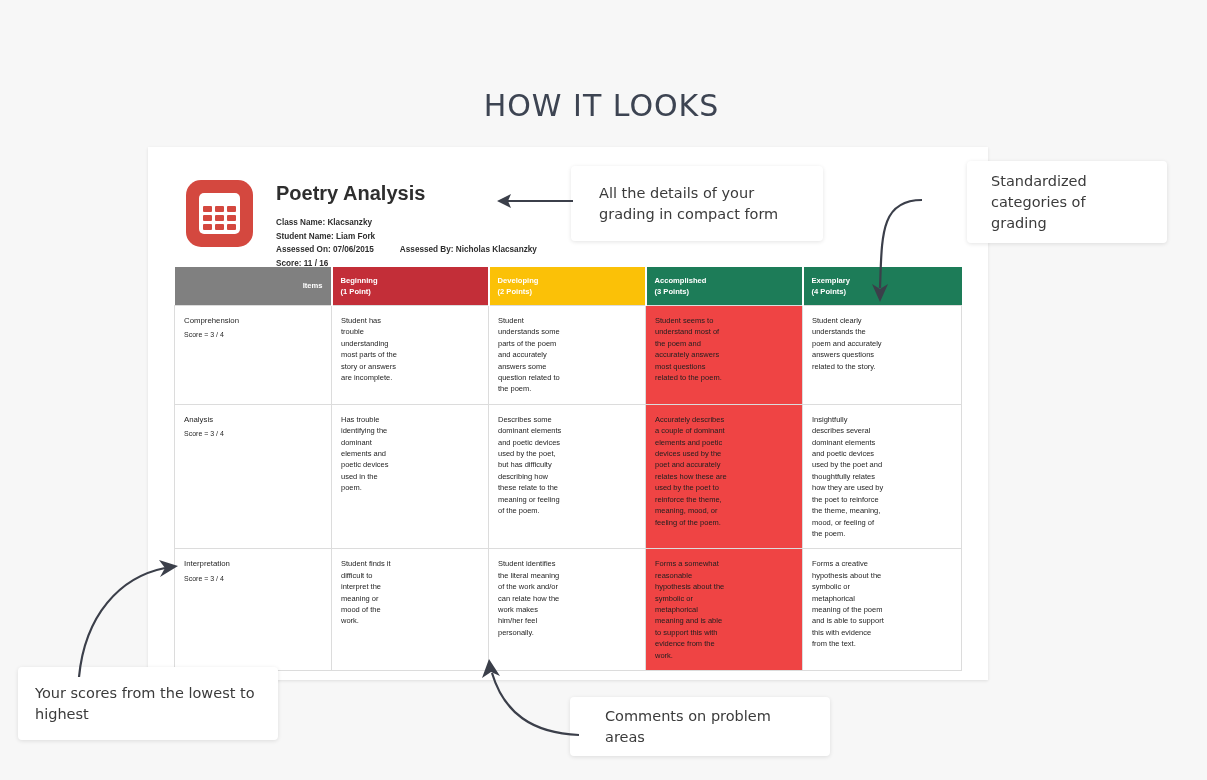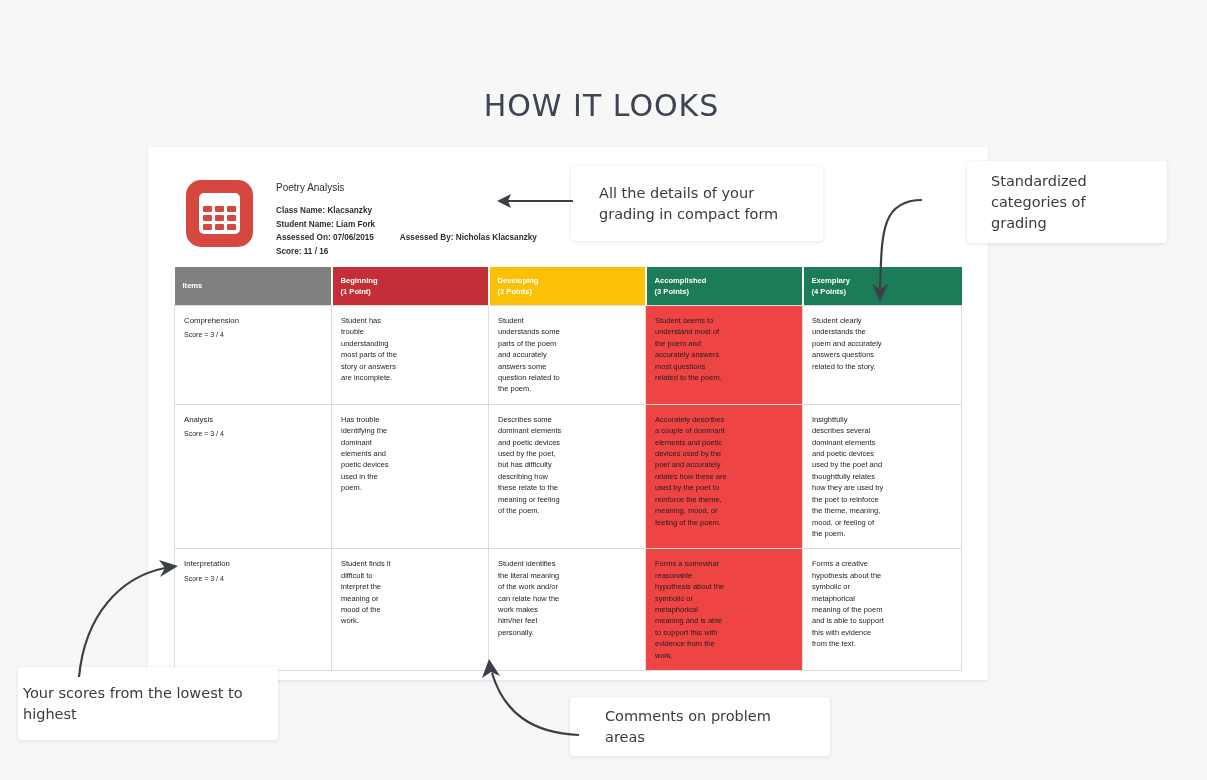--- a/index.html
+++ b/index.html
@@ -79,22 +79,22 @@
   }
   .app-icon .grid-glyph i.blank {
     background: #ffffff;
   }
 
   .head-text {
     margin-left: 23px;
     padding-top: 2px;
   }
   .doc-title {
-    font-size: 10px;
-    font-weight: normal;
+    font-size: 20px;
+    font-weight: bold;
     color: #2e2e2e;
     margin-bottom: 11px;
   }
   .meta-line {
     font-size: 8.2px;
     font-weight: bold;
     color: #2e2e2e;
     line-height: 13.6px;
     white-space: nowrap;
   }
@@ -126,21 +126,21 @@
     color: #ffffff;
     font-size: 7.6px;
     font-weight: bold;
     line-height: 11.5px;
     border-right: 2px solid #ffffff;
   }
   .rubric-table th:last-child { border-right: none; }
   .rubric-table th .lbl { display: block; }
   .rubric-table th .pts { display: block; }
 
-  th.h-items      { background: #808080; }
+  th.h-items      { background: #808080; text-align: right; }
   th.h-beginning  { background: #c32e38; margin-left: 12px; }
   th.h-developing { background: #fbc107; }
   th.h-accomp     { background: #1d7c58; }
   th.h-exemplary  { background: #1d7c58; margin-top: 8px; }
 
   .rubric-table td {
     vertical-align: top;
     padding: 9px 3px 9px 9px;
     font-size: 7.5px;
     line-height: 11.4px;
@@ -168,21 +168,21 @@
     box-shadow: 0 1px 4px rgba(0,0,0,0.11);
     display: flex;
     align-items: center;
     color: #3b3b3b;
     font-size: 14.5px;
     line-height: 21px;
     font-family: "DejaVu Sans", sans-serif;
   }
   #callout-details   { left: 571px; top: 166px; width: 252px; height: 75px; padding: 0 28px; box-sizing: border-box; }
   #callout-standard  { left: 967px; top: 161px; width: 200px; height: 82px; padding: 0 24px; box-sizing: border-box; }
-  #callout-scores    { left: 18px;  top: 667px; width: 260px; height: 73px; padding: 0 5px; box-sizing: border-box; }
+  #callout-scores    { left: 18px;  top: 667px; width: 260px; height: 73px; padding: 0 17px; box-sizing: border-box; }
   #callout-comments  { left: 570px; top: 697px; width: 260px; height: 59px; padding: 0 35px; box-sizing: border-box; }
 
   
   .arrow-svg {
     position: absolute;
     overflow: visible;
     pointer-events: none;
   }
   #arrow-details-svg  { left: 495px; top: 186px;  width: 80px;  height: 30px; }
   #arrow-standard-svg { left: 810px; top: 196px;  width: 115px; height: 110px; }

